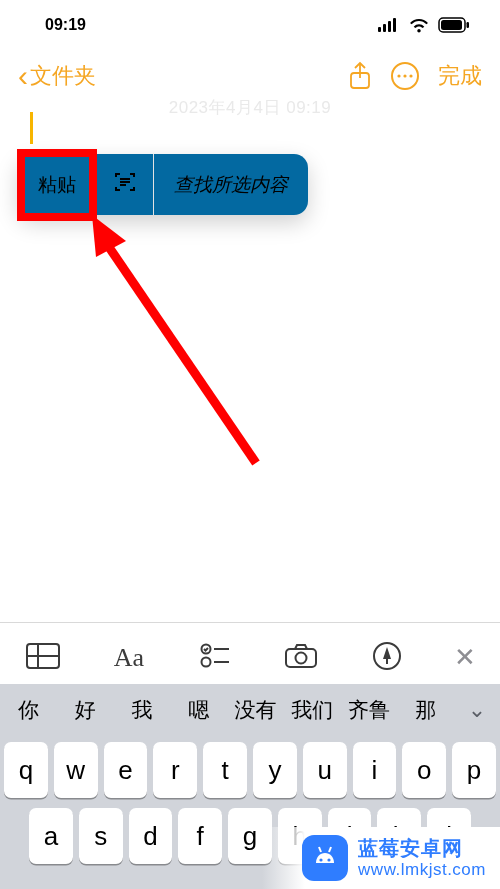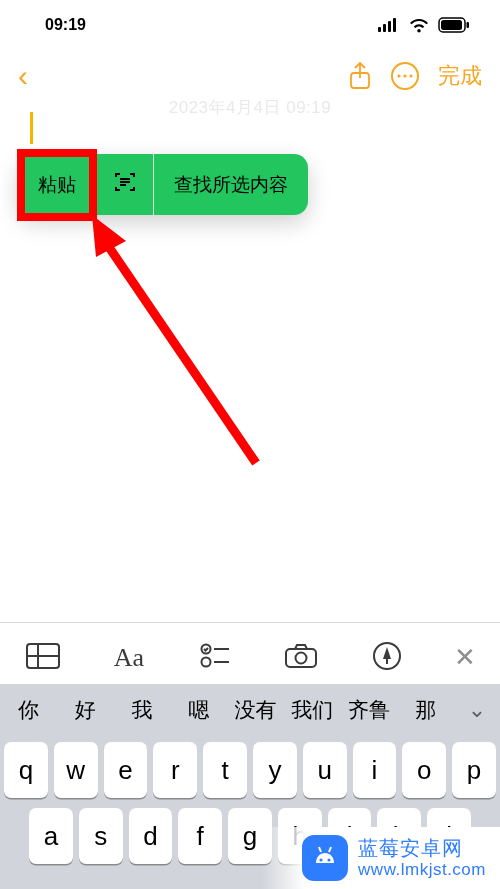--- a/index.html
+++ b/index.html
@@ -18,23 +18,23 @@
   .nav-right { display: flex; align-items: center; gap: 18px; }
   .nav-icon { color: #f5a623; display:flex; align-items:center; justify-content:center; }
   .done-btn { color: #f5a623; font-size: 22px; font-weight: 500; }
 
   .note-date { text-align: center; color: #e9e9e9; font-size: 17px; letter-spacing: .5px; margin-top: -6px; }
 
   
   .caret { position: absolute; left: 30px; top: 112px; width: 3px; height: 32px; background: #f7b500; }
 
   
-  .popover { position: absolute; left: 18px; top: 154px; display: flex; background: #22c55e; border-radius: 14px; box-shadow: 0 8px 22px rgba(0,0,0,.18); overflow: hidden; }
+  .popover { position: absolute; left: 18px; top: 154px; display: flex; background: #0369a1; border-radius: 14px; box-shadow: 0 8px 22px rgba(0,0,0,.18); overflow: hidden; }
   .popover .pitem { padding: 16px 20px; font-size: 19px; color: #000; border-right: 1px solid #e3e3e3; display:flex; align-items:center; justify-content:center; }
-  .popover .pitem:last-child { border-right: none; }
+  .popover .pitem:last-child { border-right: none; font-style: italic; }
   .popover .pitem.icon-only { padding: 16px 16px; }
 
   
   .red-box { position: absolute; left: 17px; top: 149px; width: 80px; height: 72px; border: 8px solid #ff0000; pointer-events: none; }
   .red-arrow { position: absolute; left: 56px; top: 205px; pointer-events:none; }
 
   
   .kb-toolbar { position: absolute; left: 0; right: 0; top: 622px; height: 70px; background: #fff; border-top: 1px solid #d9d9d9; display: flex; align-items:center; }
   .kb-toolbar .tool { flex: 1; display:flex; align-items:center; justify-content:center; color:#3b3b3b; }
   .kb-toolbar .closex { width: 70px; display:flex; align-items:center; justify-content:center; color:#8e8e93; font-size:26px; }
@@ -47,21 +47,21 @@
   
   .keyboard { position: absolute; left:0; right:0; top: 736px; bottom:0; background:#d1d4da; padding: 6px 4px 0 4px; display:flex; flex-direction:column; gap:10px; }
   .krow { display:flex; gap:6px; }
   .krow.row2 { padding: 0 25px; }
   .key { flex:1; height:56px; background:#fff; border-radius:7px; box-shadow: 0 1.5px 0 rgba(0,0,0,.35); display:flex; align-items:center; justify-content:center; font-size:26px; color:#000; }
 
   
   .watermark { position:absolute; right:0; bottom:0; display:flex; align-items:center; gap:10px; background: linear-gradient(90deg, rgba(255,255,255,0) 0%, #fff 18%); padding: 8px 14px 8px 40px; }
   .wm-logo { width:46px; height:46px; border-radius:12px; background:#2f7dff; display:flex; align-items:center; justify-content:center; color:#fff; font-size:28px; }
   .wm-text { display:flex; flex-direction:column; line-height:1.15; }
-  .wm-text .t1 { font-size:20px; font-weight:400; color:#2f7dff; letter-spacing:1px; }
+  .wm-text .t1 { font-size:20px; font-weight:700; color:#2f7dff; letter-spacing:1px; }
   .wm-text .t2 { font-size:17px; color:#2f7dff; letter-spacing:.5px; }
 </style>
 </head>
 <body>
 
 <div class="status-bar">
   <span>09:19</span>
   <span class="status-right">
     <span class="signal">
       <svg width="22" height="14" viewBox="0 0 22 14">
@@ -82,20 +82,21 @@
           <rect x="3" y="3" width="21" height="10" rx="2.5" fill="#000"></rect>
           <rect x="28.5" y="5" width="2.5" height="6" rx="1.2" fill="#000"></rect>
         </svg>
     </span>
   </span>
 </div>
 
 <div class="nav-bar">
   <div class="nav-left">
     <span class="chev">‹</span>
+    <span>文件夹</span>
   </div>
   <div class="nav-right">
     <span class="nav-icon">
       <svg width="24" height="30" viewBox="0 0 24 30" fill="none" stroke="#f5a623" stroke-width="1.8">
           <path d="M12 2v15"></path>
           <path d="M7 7l5-5 5 5"></path>
           <rect x="3" y="12" width="18" height="15" rx="3"></rect>
         </svg>
     </span>
     <span class="nav-icon">

